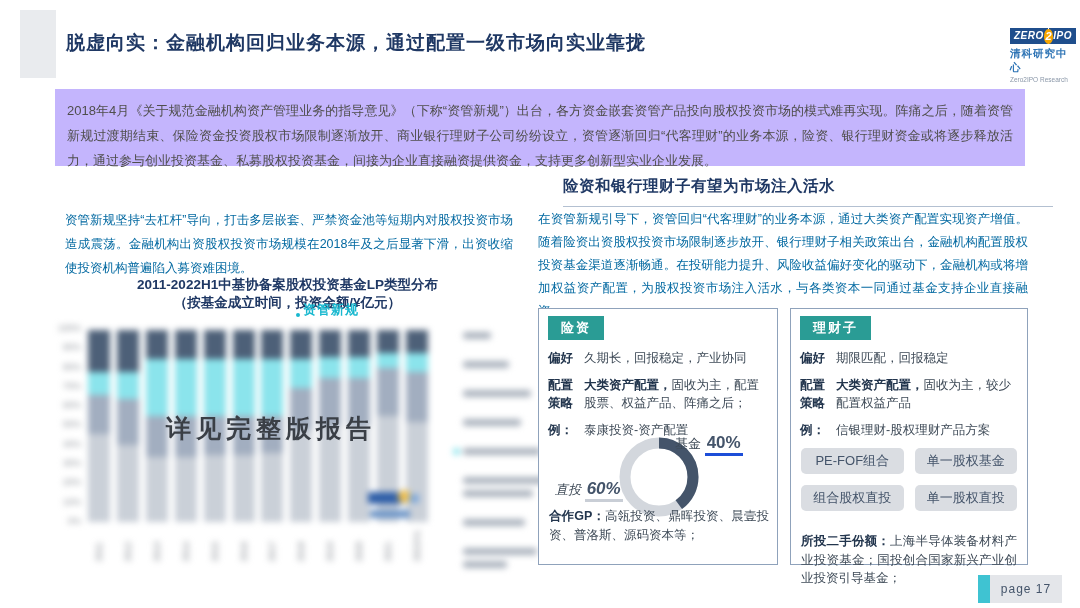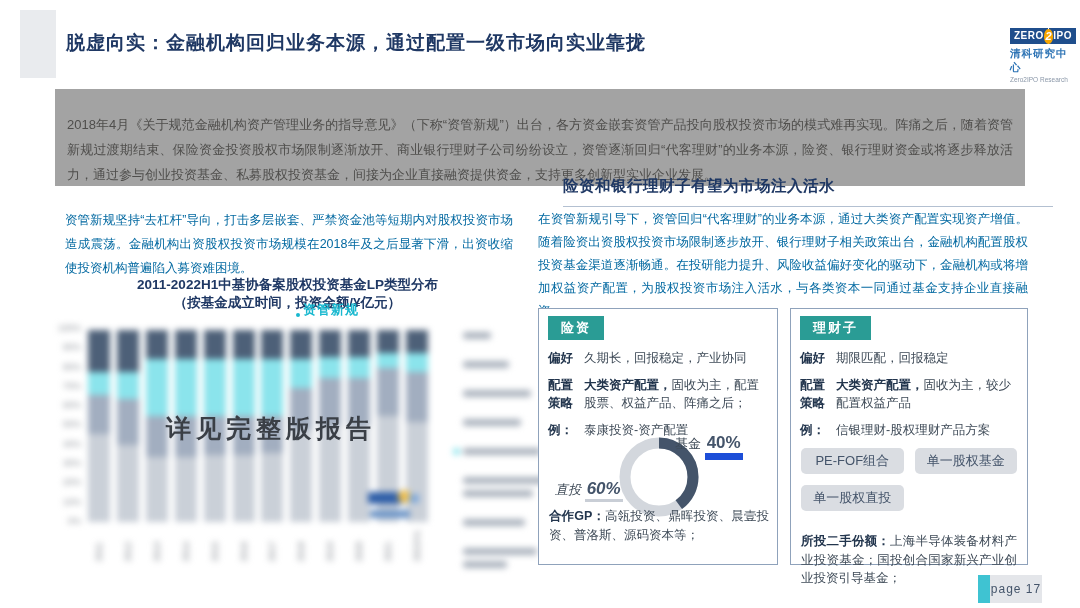--- a/index.html
+++ b/index.html
@@ -7,30 +7,30 @@
   .slide {
     position:relative; width:1080px; height:608px; background:#ffffff;
     font-family:"Liberation Sans", sans-serif; overflow:hidden; margin:0 auto;
   }
   
   .corner-tab { position:absolute; left:20px; top:10px; width:36px; height:68px; background:#E9EBEE; }
   .slide-title { position:absolute; left:66px; top:30px; width:880px;
     font-size:19px; font-weight:bold; color:#1F3864; letter-spacing:1px; }
   .logo { position:absolute; left:1010px; top:28px; width:66px; text-align:left; }
   .logo-row { display:flex; align-items:center; }
-  .logo-box { background:#1F4E8C; color:#fff; font-weight:bold; 
+  .logo-box { background:#1F4E8C; color:#fff; font-weight:bold; font-style:italic;
     font-size:10px; padding:3px 4px; line-height:1; letter-spacing:.5px; }
   .logo-two { width:15px; height:15px; border-radius:50%; background:#F7A600; color:#fff;
     font-weight:bold; font-style:italic; font-size:11px; display:flex; align-items:center;
     justify-content:center; margin:0 -4px; position:relative; z-index:2; }
   .logo-cn { font-size:10.5px; font-weight:bold; color:#2E74B5; letter-spacing:1px; margin-top:3px; }
   .logo-en { font-size:6.5px; color:#8A97A8; margin-top:1px; }
   
-  .intro { position:absolute; left:55px; top:89px; width:970px; height:97px;
-    background:#a3a3a3; padding:23px 12px; font-size:13px; line-height:25px;
+  .intro { position:absolute; left:55px; top:89px; width:970px; height:77px;
+    background:#c4b5fd; padding:9px 12px; font-size:13px; line-height:25px;
     color:#4F4E4C; text-align:justify; }
   
   .col-head { position:absolute; top:176px; border-bottom:1px solid #B3C0D1; padding-bottom:9px; }
   .col-head h2 { font-size:15.5px; font-weight:bold; color:#1F3864; letter-spacing:.5px; }
   .col-head.left { left:65px; width:456px; }
   .col-head.right { left:538px; width:490px;margin-left:25px; }
   .col-body { position:absolute; top:208px; font-size:12.5px; line-height:24px;
     color:#0369a1; text-align:justify; }
   .col-body.left { left:65px; width:448px; }
   .col-body.right { left:538px; width:490px; line-height:23px; }
@@ -76,33 +76,33 @@
   .brow { display:flex; margin:9px 9px 0 9px; font-size:12.5px; line-height:18px; }
   .brow .lbl { flex:0 0 36px; font-weight:bold; color:#22354D; }
   .brow .val { flex:1; color:#3E4A57; }
   .brow .val b { color:#22354D; }
   .donut-cluster { position:absolute; left:0; top:0; width:100%; height:100%; pointer-events:none; }
   .donut-svg { position:absolute; left:79px; top:127px; }
   .donut-label { position:absolute; font-size:13px; color:#3E4A57; white-space:nowrap; }
   .dl-fund { left:136px; top:124px; }
   .dl-direct { left:16px; top:170px;font-style:italic; }
   .donut-pct { font-size:17px; font-weight:bold; color:#44546A; padding:0 2px 1px 2px; }
-  .u-dark { border-bottom:7px solid #1d4ed8; }
+  .u-dark { border-bottom:3px solid #1d4ed8; }
   .u-light { border-bottom:3px solid #C9CED6; }
   .gp-row { position:absolute; left:10px; top:198px; width:220px; font-size:12.5px;
     line-height:19px; color:#3E4A57; text-align:justify; }
   .gp-row b { color:#22354D; }
   .pills { display:grid; grid-template-columns:1fr 1fr; gap:11px; margin:9px 10px 0 10px; }
   .pill { background:#DADDE2; border-radius:5px; height:26px; display:flex;
     align-items:center; justify-content:center; font-size:13px; color:#44546A; }
   .secondary { margin:21px 10px 0 10px; font-size:12.5px; line-height:18.5px;
     color:#3E4A57; text-align:justify; }
   .secondary b { color:#22354D; }
   
-  .page-box { position:absolute; left:978px; top:575px; width:64px; height:28px;
+  .page-box { position:absolute; left:978px; top:575px; width:84px; height:28px;
     background:#E4E6EA; display:flex; align-items:center; }
   .page-accent { width:12px; height:100%; background:#3FC3D2; }
   .page-label { flex:1; text-align:center; font-size:12px; color:#44546A; letter-spacing:1px; }
 </style>
 </head>
 <body>
 
 <div class="slide">
 
   <div class="corner-tab"></div>
@@ -338,20 +338,21 @@
       <span class="lbl">配置策略</span>
       <span class="val"><b>大类资产配置，</b><span>固收为主，较少配置权益产品</span></span>
     </div>
     <div class="brow">
       <span class="lbl">例：</span>
       <span class="val">信银理财-股权理财产品方案</span>
     </div>
     <div class="pills">
       <div class="pill">PE-FOF组合</div>
       <div class="pill">单一股权基金</div>
+      <div class="pill">组合股权直投</div>
       <div class="pill">单一股权直投</div>
     </div>
     <div class="secondary">
       <b>所投二手份额：</b><span>上海半导体装备材料产业投资基金；国投创合国家新兴产业创业投资引导基金；</span>
     </div>
   </div>
 
   <div class="page-box">
     <div class="page-accent"></div>
     <div class="page-label">page 17</div>

